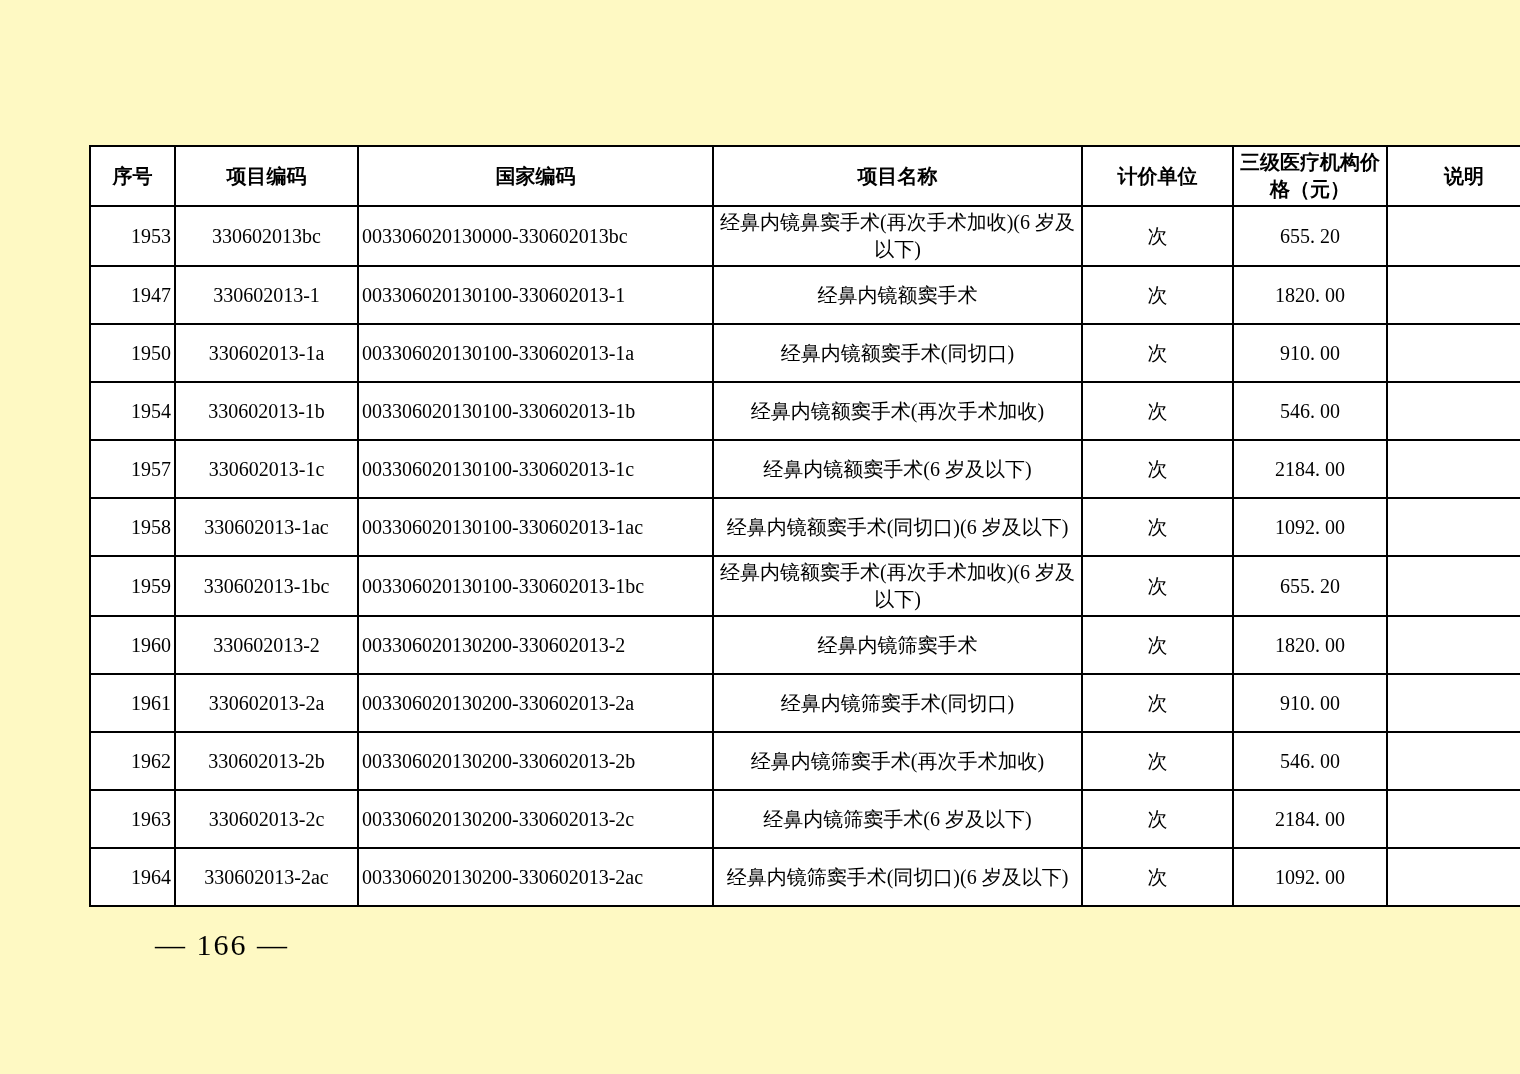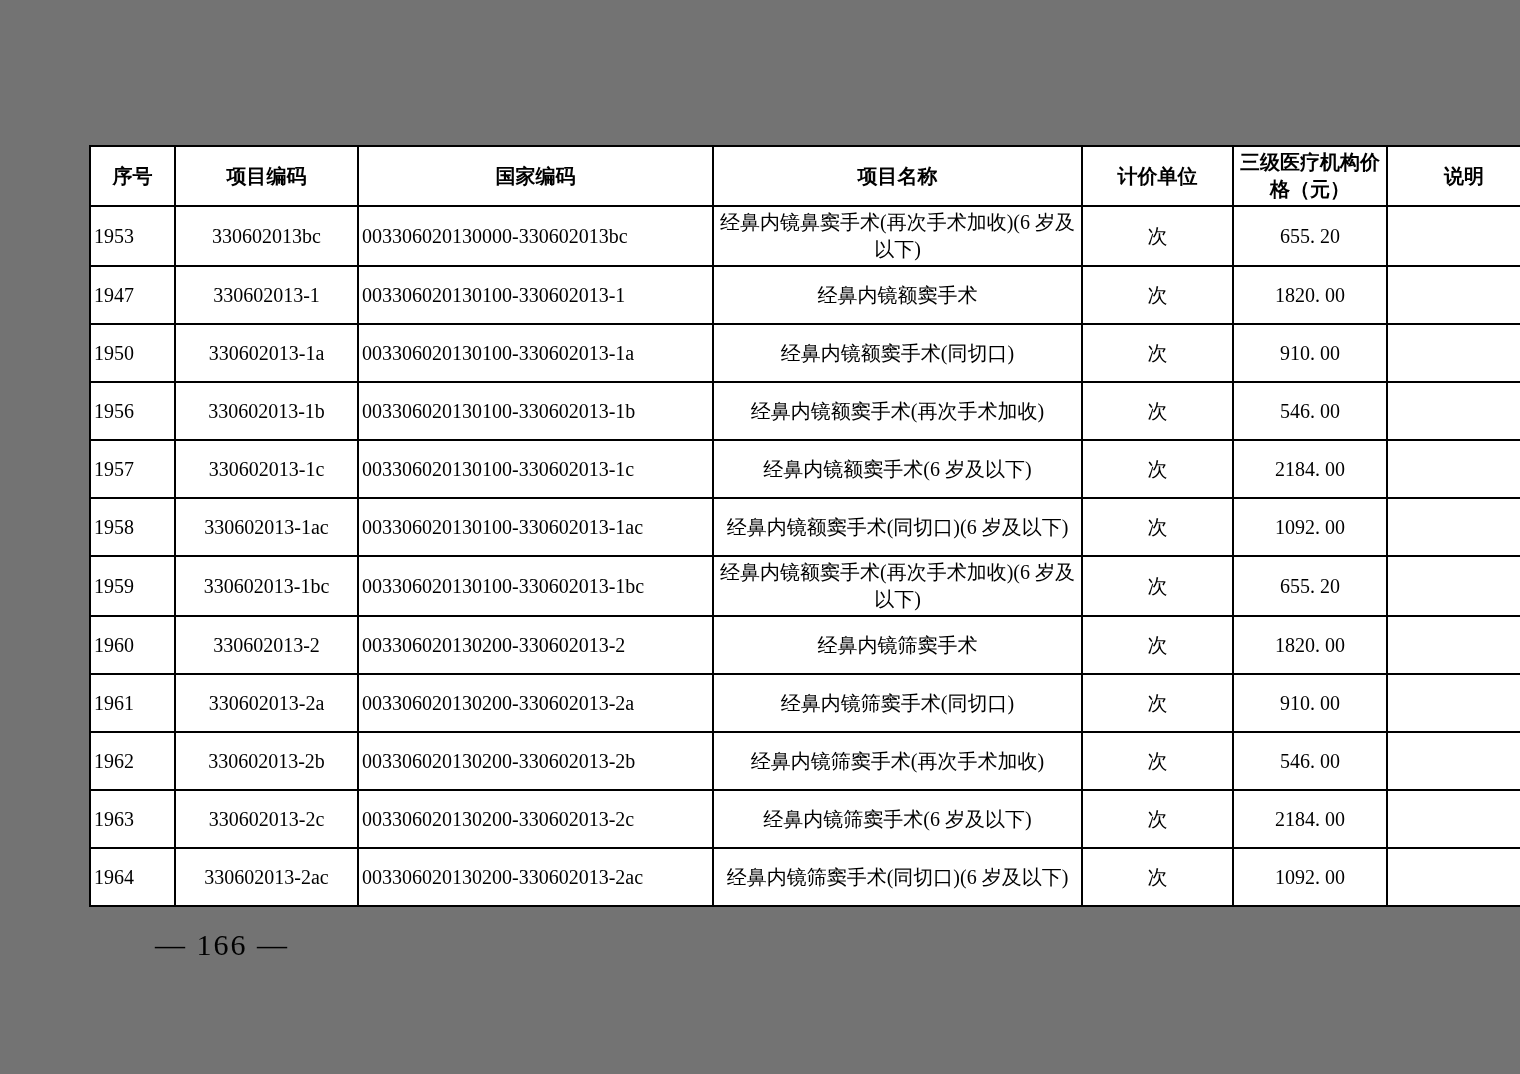--- a/index.html
+++ b/index.html
@@ -9,21 +9,21 @@
     width: 1520px;
     height: 1074px;
     position: relative;
     font-family: "Liberation Serif", "DejaVu Serif", serif;
     color: #000000;
   }
   .page {
     position: absolute;
     left: 0; top: 0;
     width: 1520px; height: 1074px;
-    background: #737373;
+    background: #fef9c3;
     overflow: hidden;
   }
   table.price-table {
     position: absolute;
     left: 89px;
     top: 145px;
     width: 1353px;
     border-collapse: collapse;
     table-layout: fixed;
     background: #ffffff;
@@ -40,21 +40,21 @@
   }
   table.price-table th {
     font-family: "Liberation Sans", "DejaVu Sans", sans-serif;
     font-weight: bold;
     font-size: 20px;
     text-align: center;
     height: 53px;
     padding: 2px 6px;
   }
   table.price-table td { height: 52px; }
-  .col-seq           { width: 71px;  text-align: left; }
+  .col-seq           { width: 71px;  text-align: right; }
   .col-code          { width: 169px; text-align: center; padding-left: 5px; }
   .col-national_code { width: 341px; text-align: left; padding-left: 5px; }
   .col-name          { width: 355px; text-align: center; padding-left: 5px; padding-right: 1px; }
   .col-unit          { width: 137px; text-align: center; }
   .col-price         { width: 140px; text-align: center; border-radius: 17px; }
   .col-note          { width: 140px; text-align: center; }
   .page-footer {
     position: absolute;
     left: 155px;
     top: 928px;
@@ -103,21 +103,21 @@
         <tr>
           <td class="col-seq">1950</td>
           <td class="col-code">330602013-1a</td>
           <td class="col-national_code">003306020130100-330602013-1a</td>
           <td class="col-name">经鼻内镜额窦手术(同切口)</td>
           <td class="col-unit">次</td>
           <td class="col-price">910. 00</td>
           <td class="col-note"></td>
         </tr>
         <tr>
-          <td class="col-seq">1956</td>
+          <td class="col-seq">1954</td>
           <td class="col-code">330602013-1b</td>
           <td class="col-national_code">003306020130100-330602013-1b</td>
           <td class="col-name">经鼻内镜额窦手术(再次手术加收)</td>
           <td class="col-unit">次</td>
           <td class="col-price">546. 00</td>
           <td class="col-note"></td>
         </tr>
         <tr>
           <td class="col-seq">1957</td>
           <td class="col-code">330602013-1c</td>

